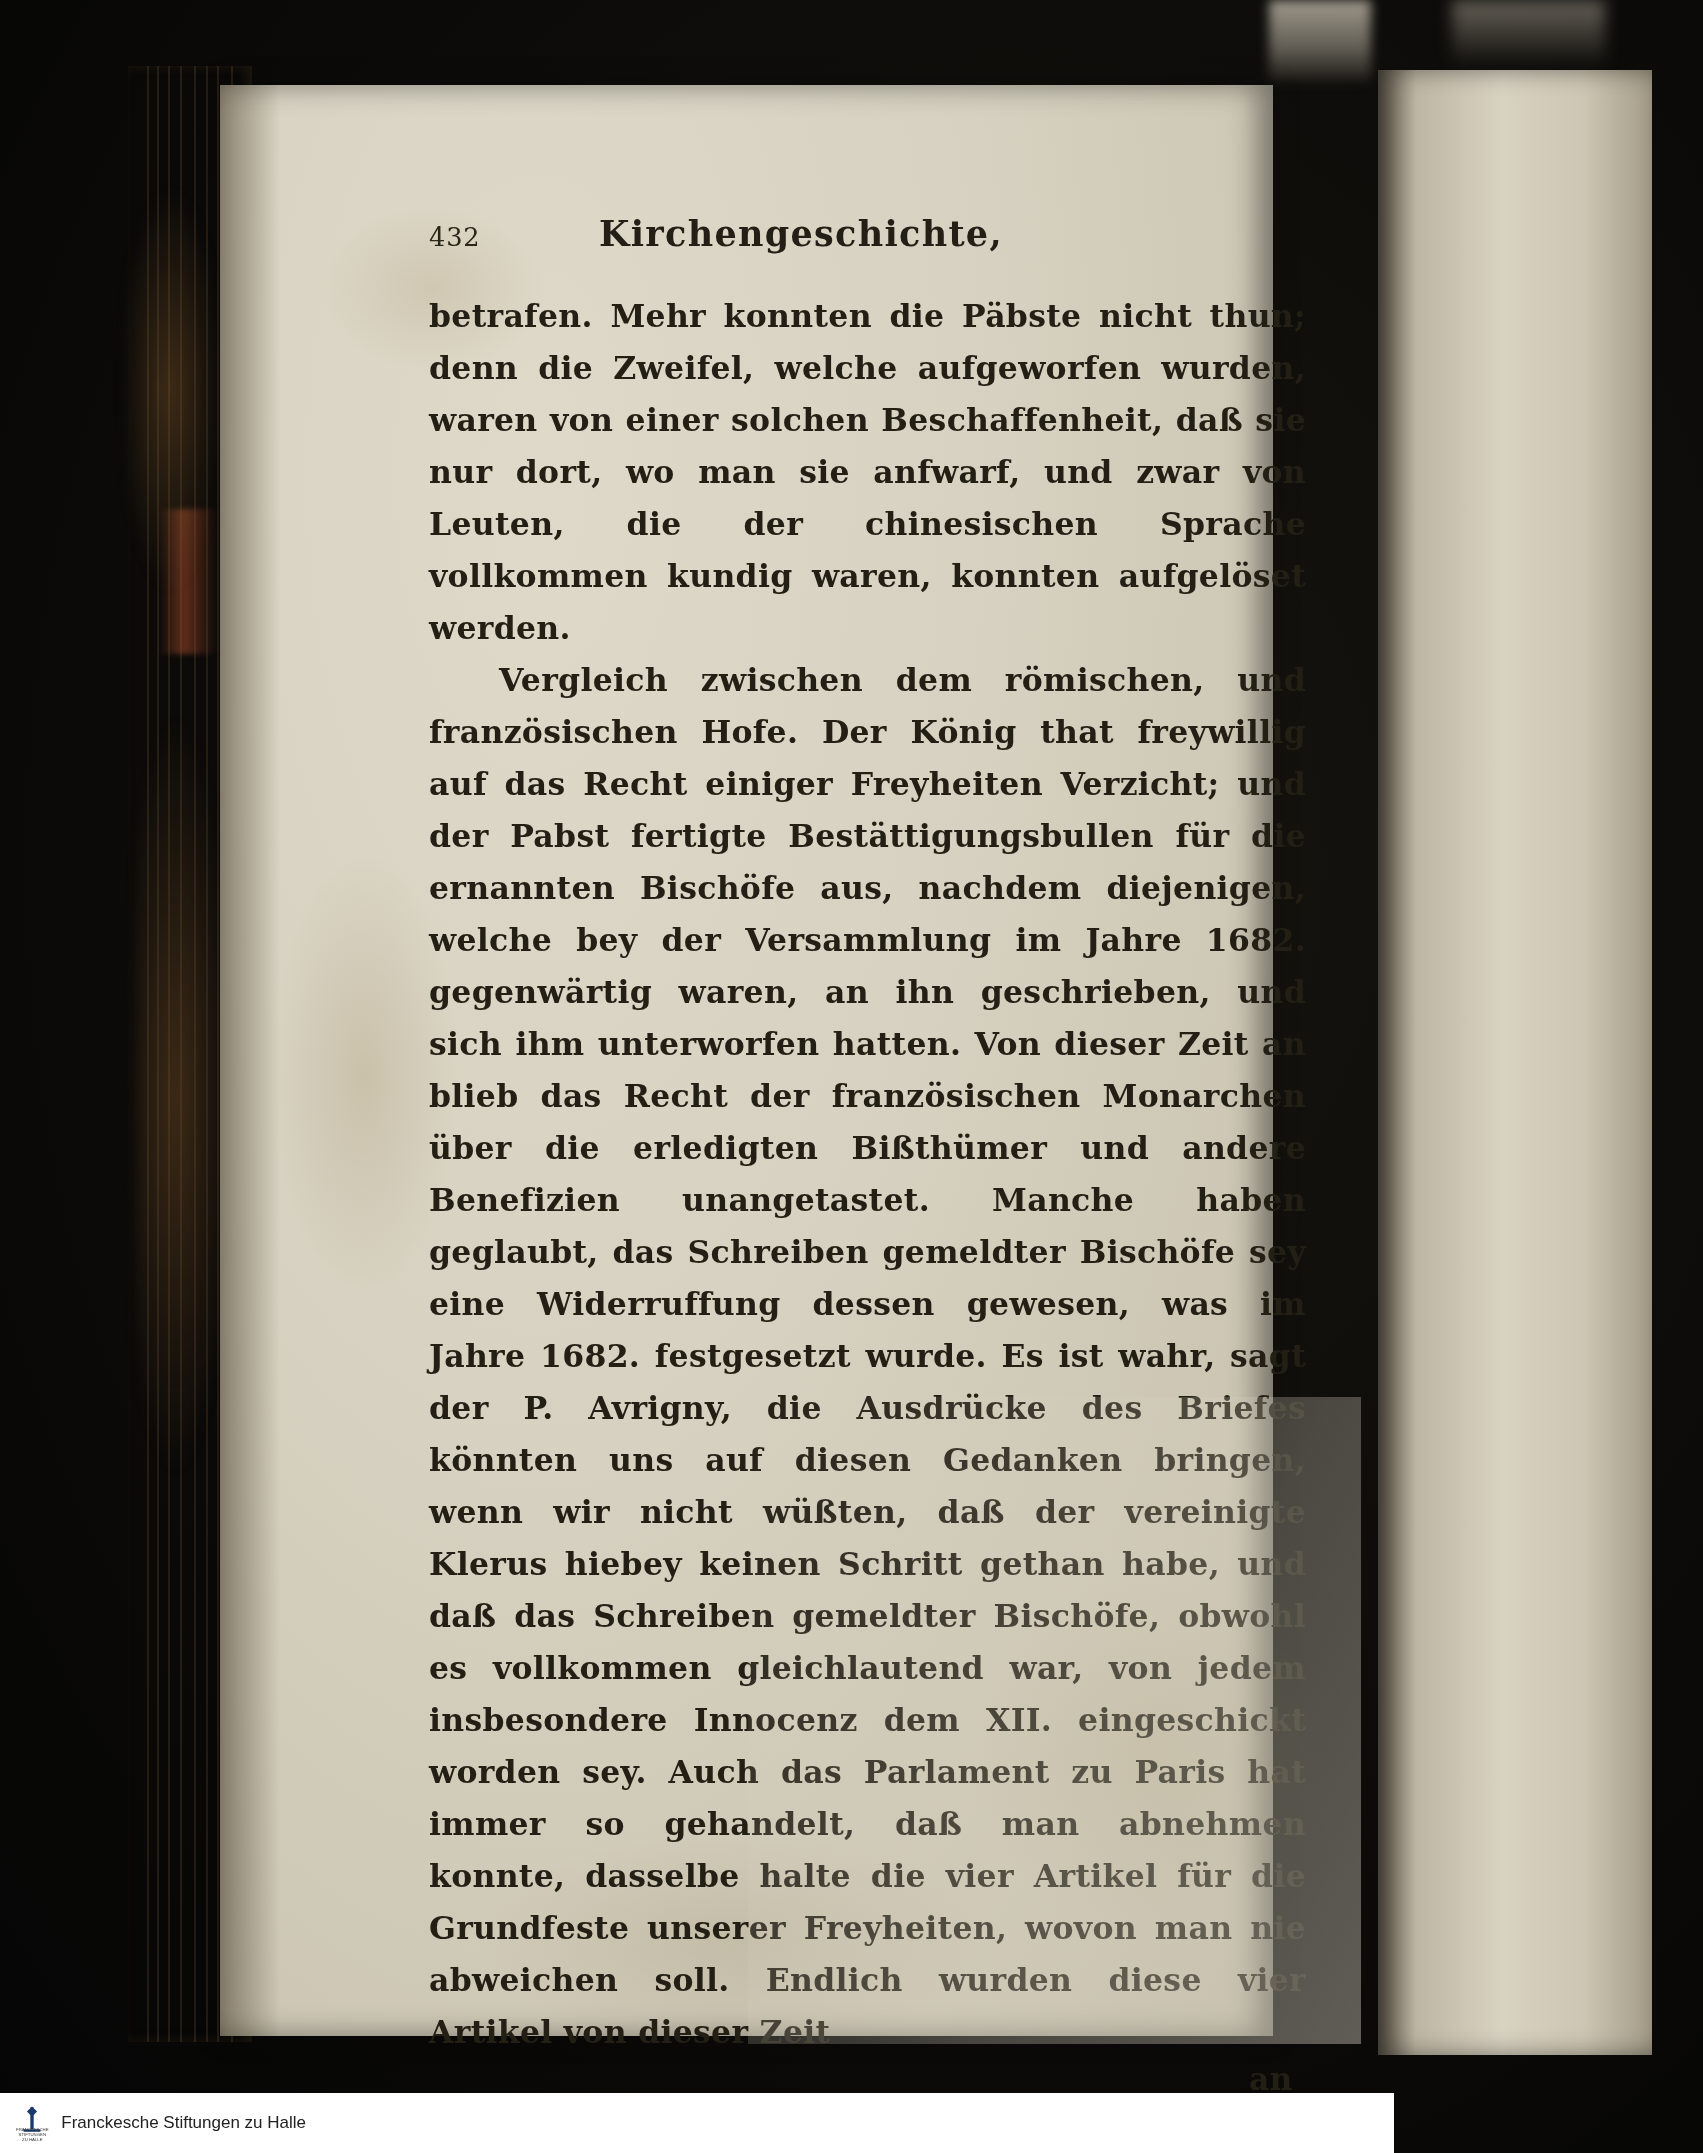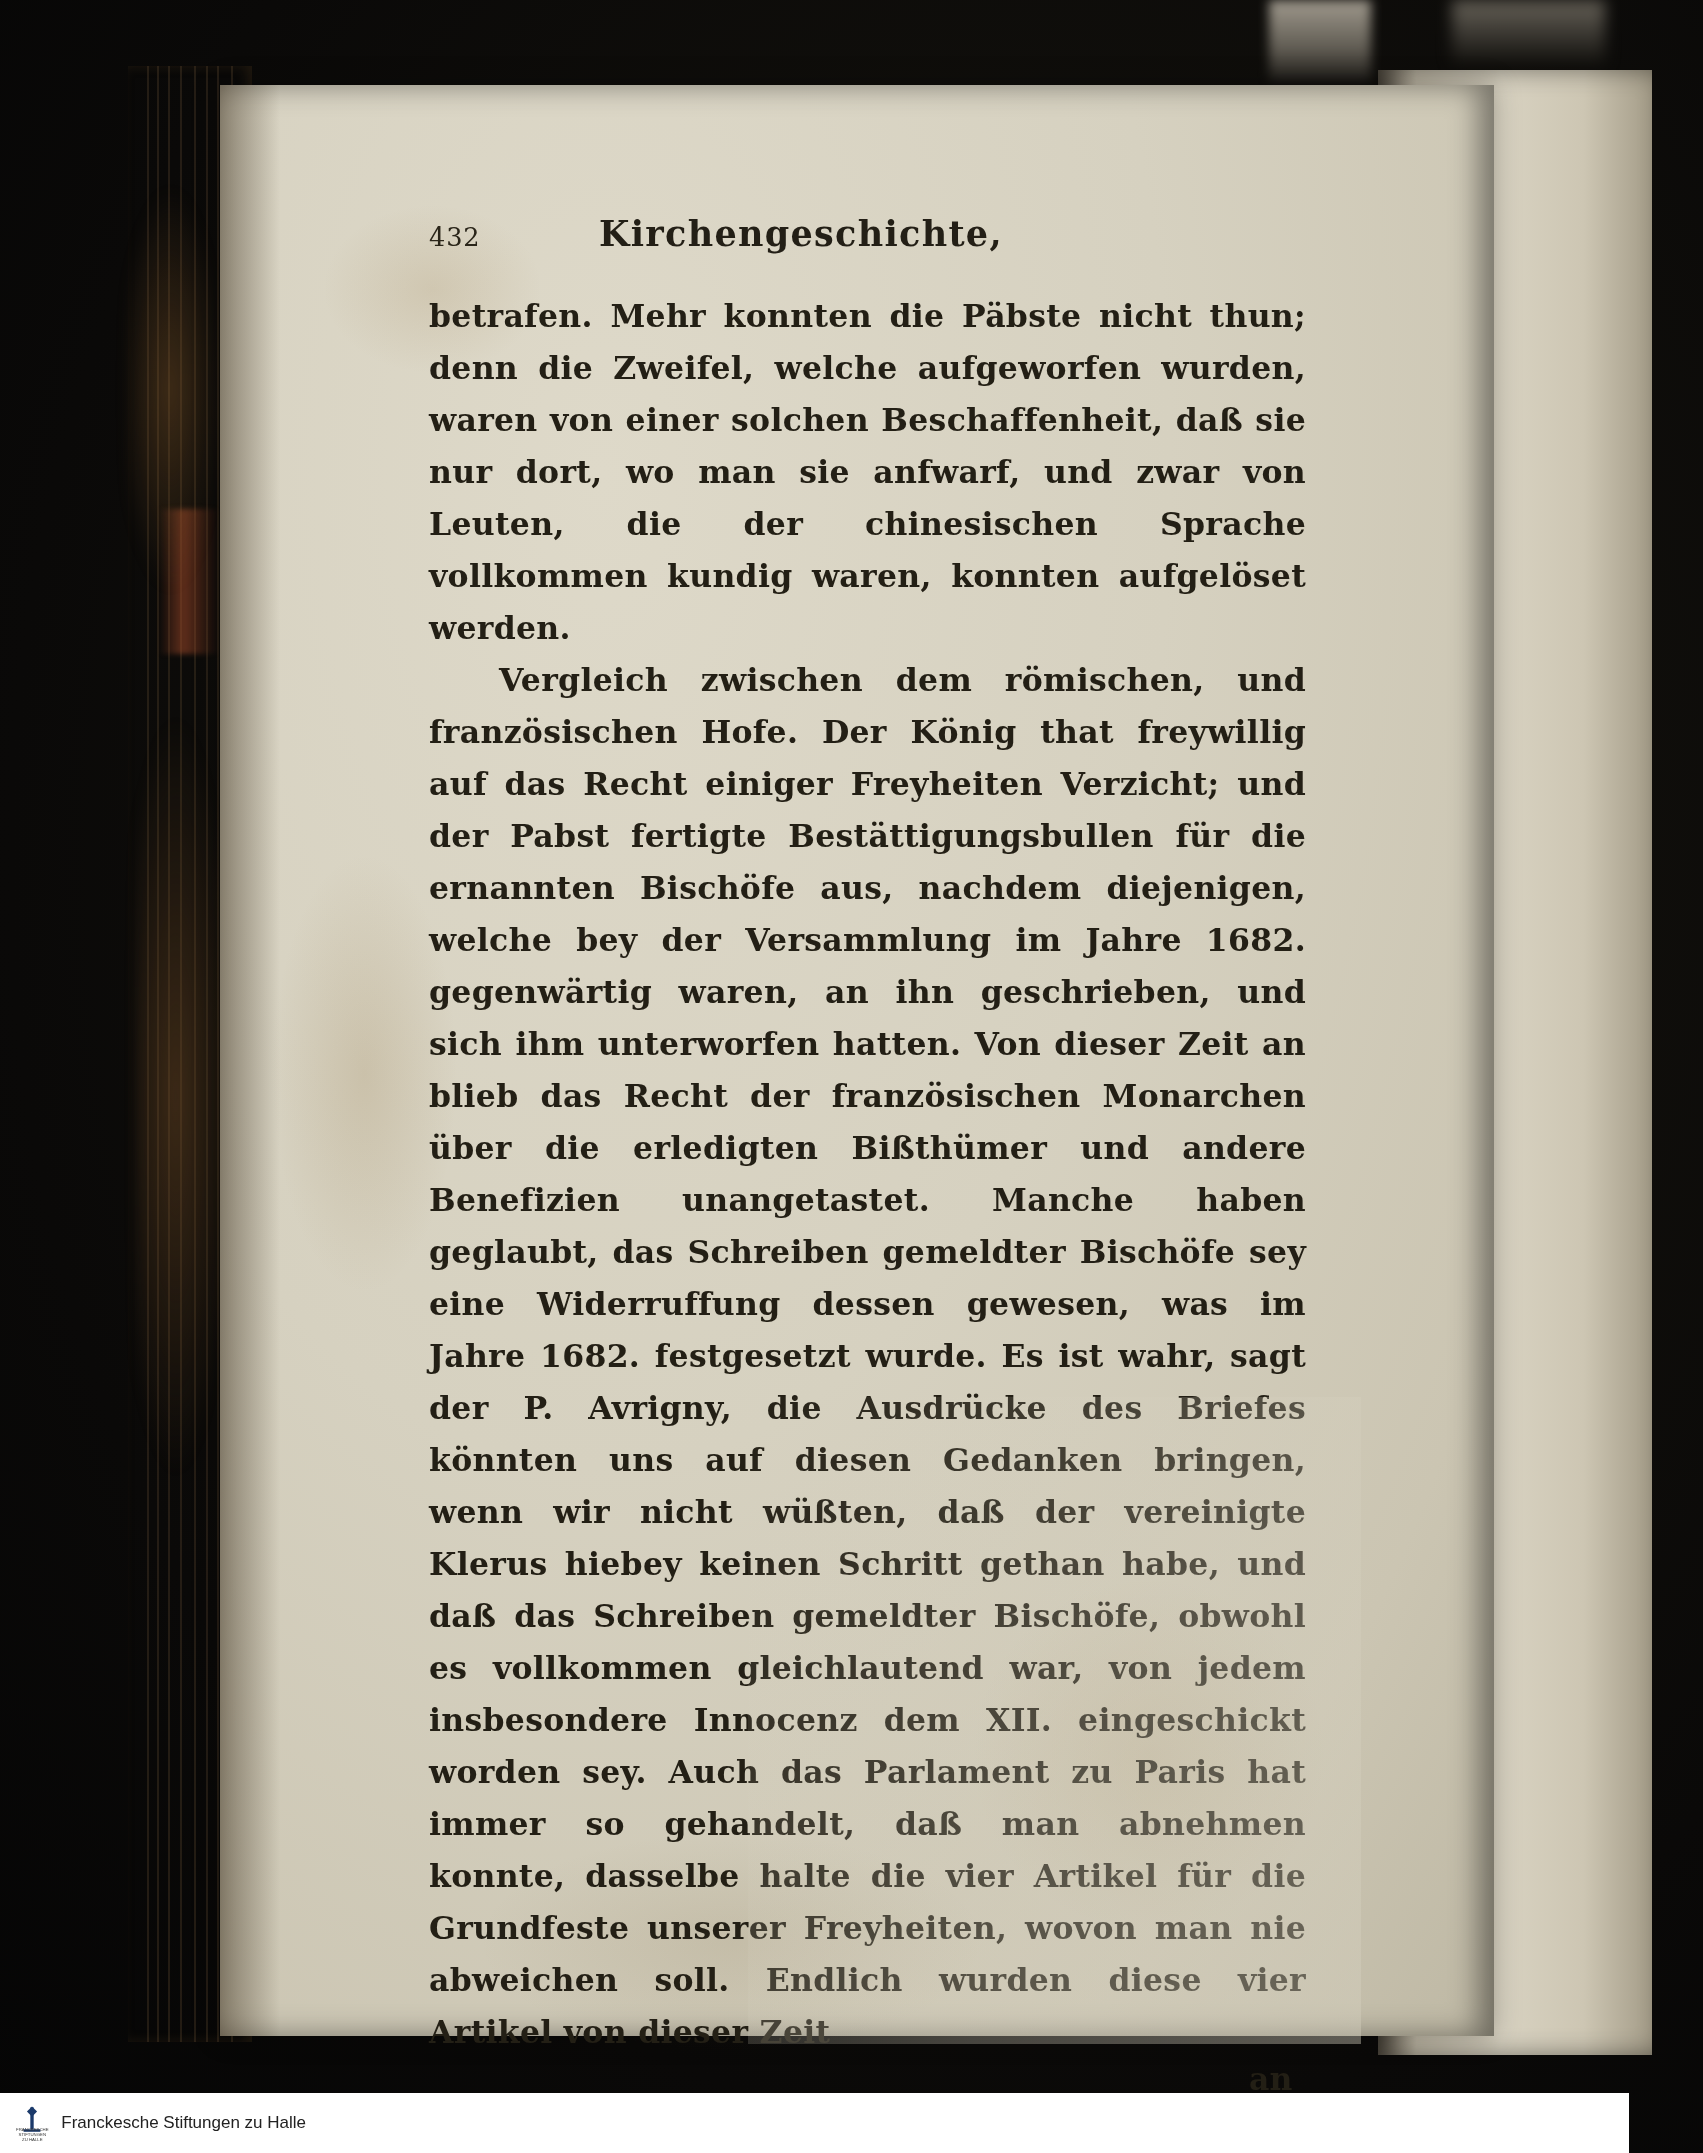--- a/index.html
+++ b/index.html
@@ -103,21 +103,21 @@
     height: 409px;
     background: radial-gradient(ellipse at 45% 50%, rgba(140,95,45,.40), rgba(140,95,45,0) 70%);
     filter: blur(6.8px);
   }
 
   
   .page {
     position: absolute;
     left: 92px;
     top: 34px;
-    width: 1274px;
+    width: 1053px;
     height: 1951px;
     background:
       radial-gradient(ellipse at 30% 20%, #ded9c9 0%, #d6d1c0 45%, #cbc5b2 80%, #beb8a4 100%);
     box-shadow: -15.3px 0 29px rgba(0,0,0,.42) inset, 0 0 25.6px rgba(0,0,0,.25);
   }
   
   .page::before {
     content: "";
     position: absolute;
     left: 0; top: 0; bottom: 0;
@@ -200,21 +200,21 @@
   .fade {
     position: absolute;
     pointer-events: none;
   }
 
   
   .footer {
     position: absolute;
     left: 0;
     bottom: 0;
-    width: 1629px;
+    width: 1394px;
     height: 60px;
     background: #ffffff;
     display: flex;
     align-items: center;
     padding-left: 15.3px;
     box-sizing: border-box;
   }
   .footer-logo {
     width: 34px;
     height: 39px;

